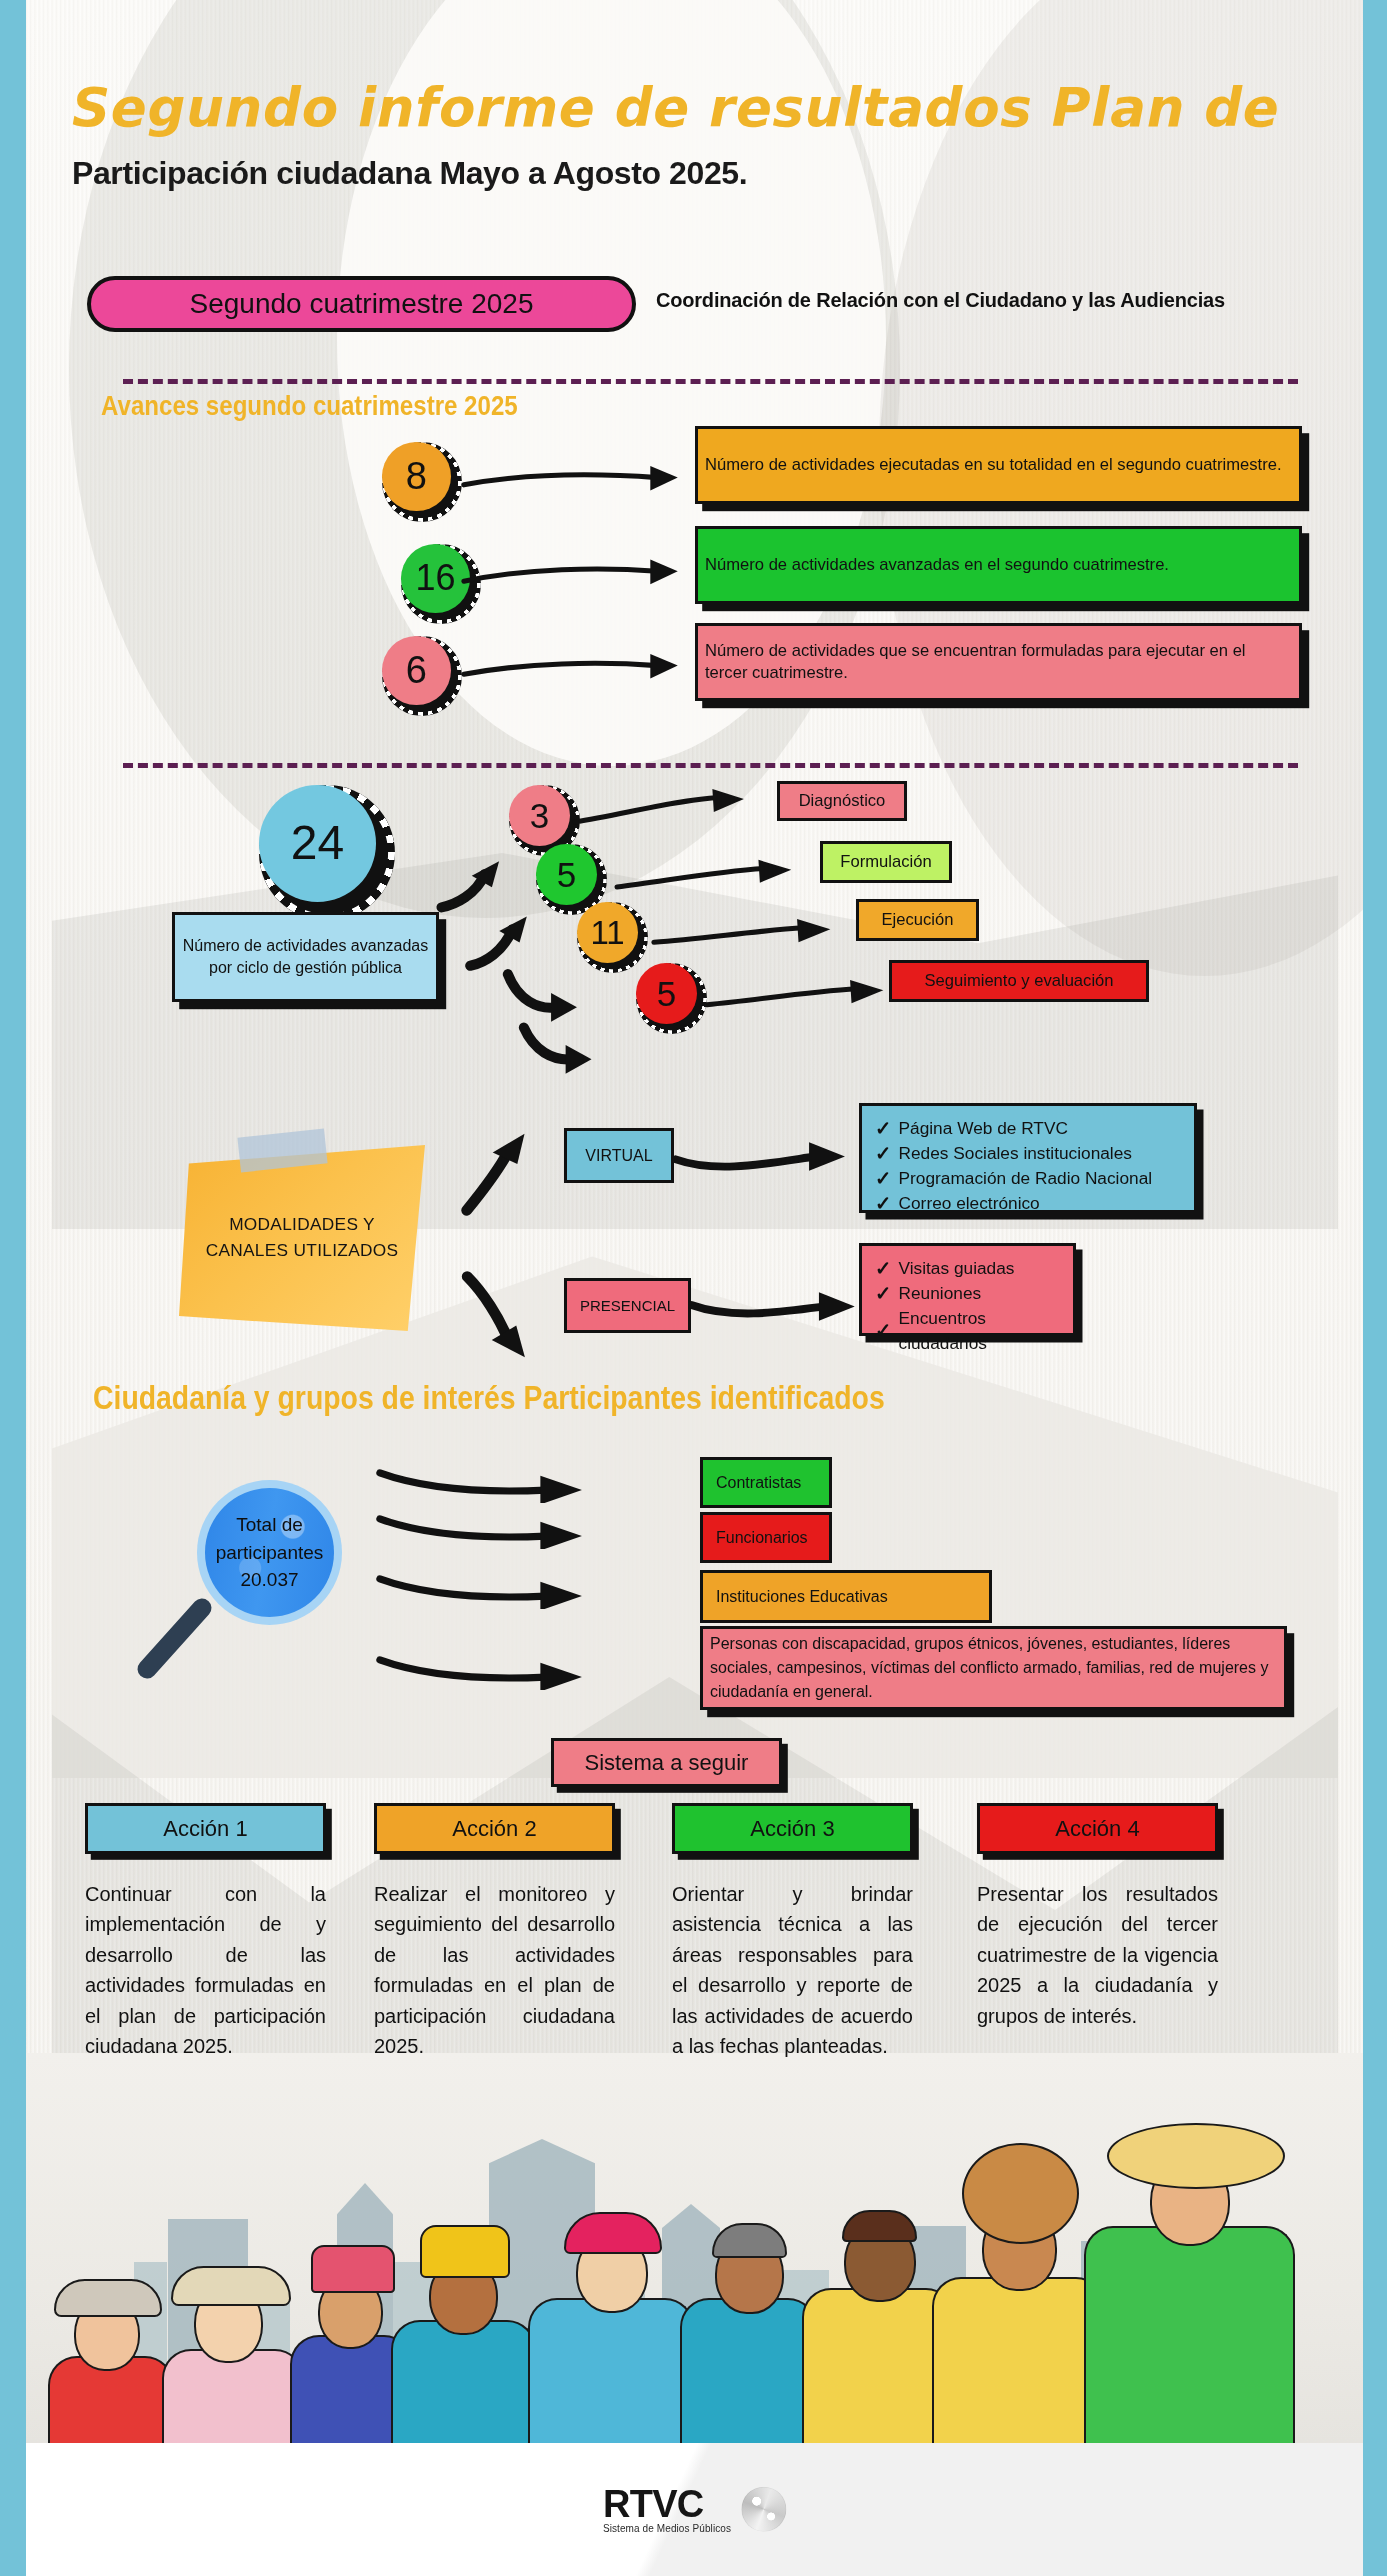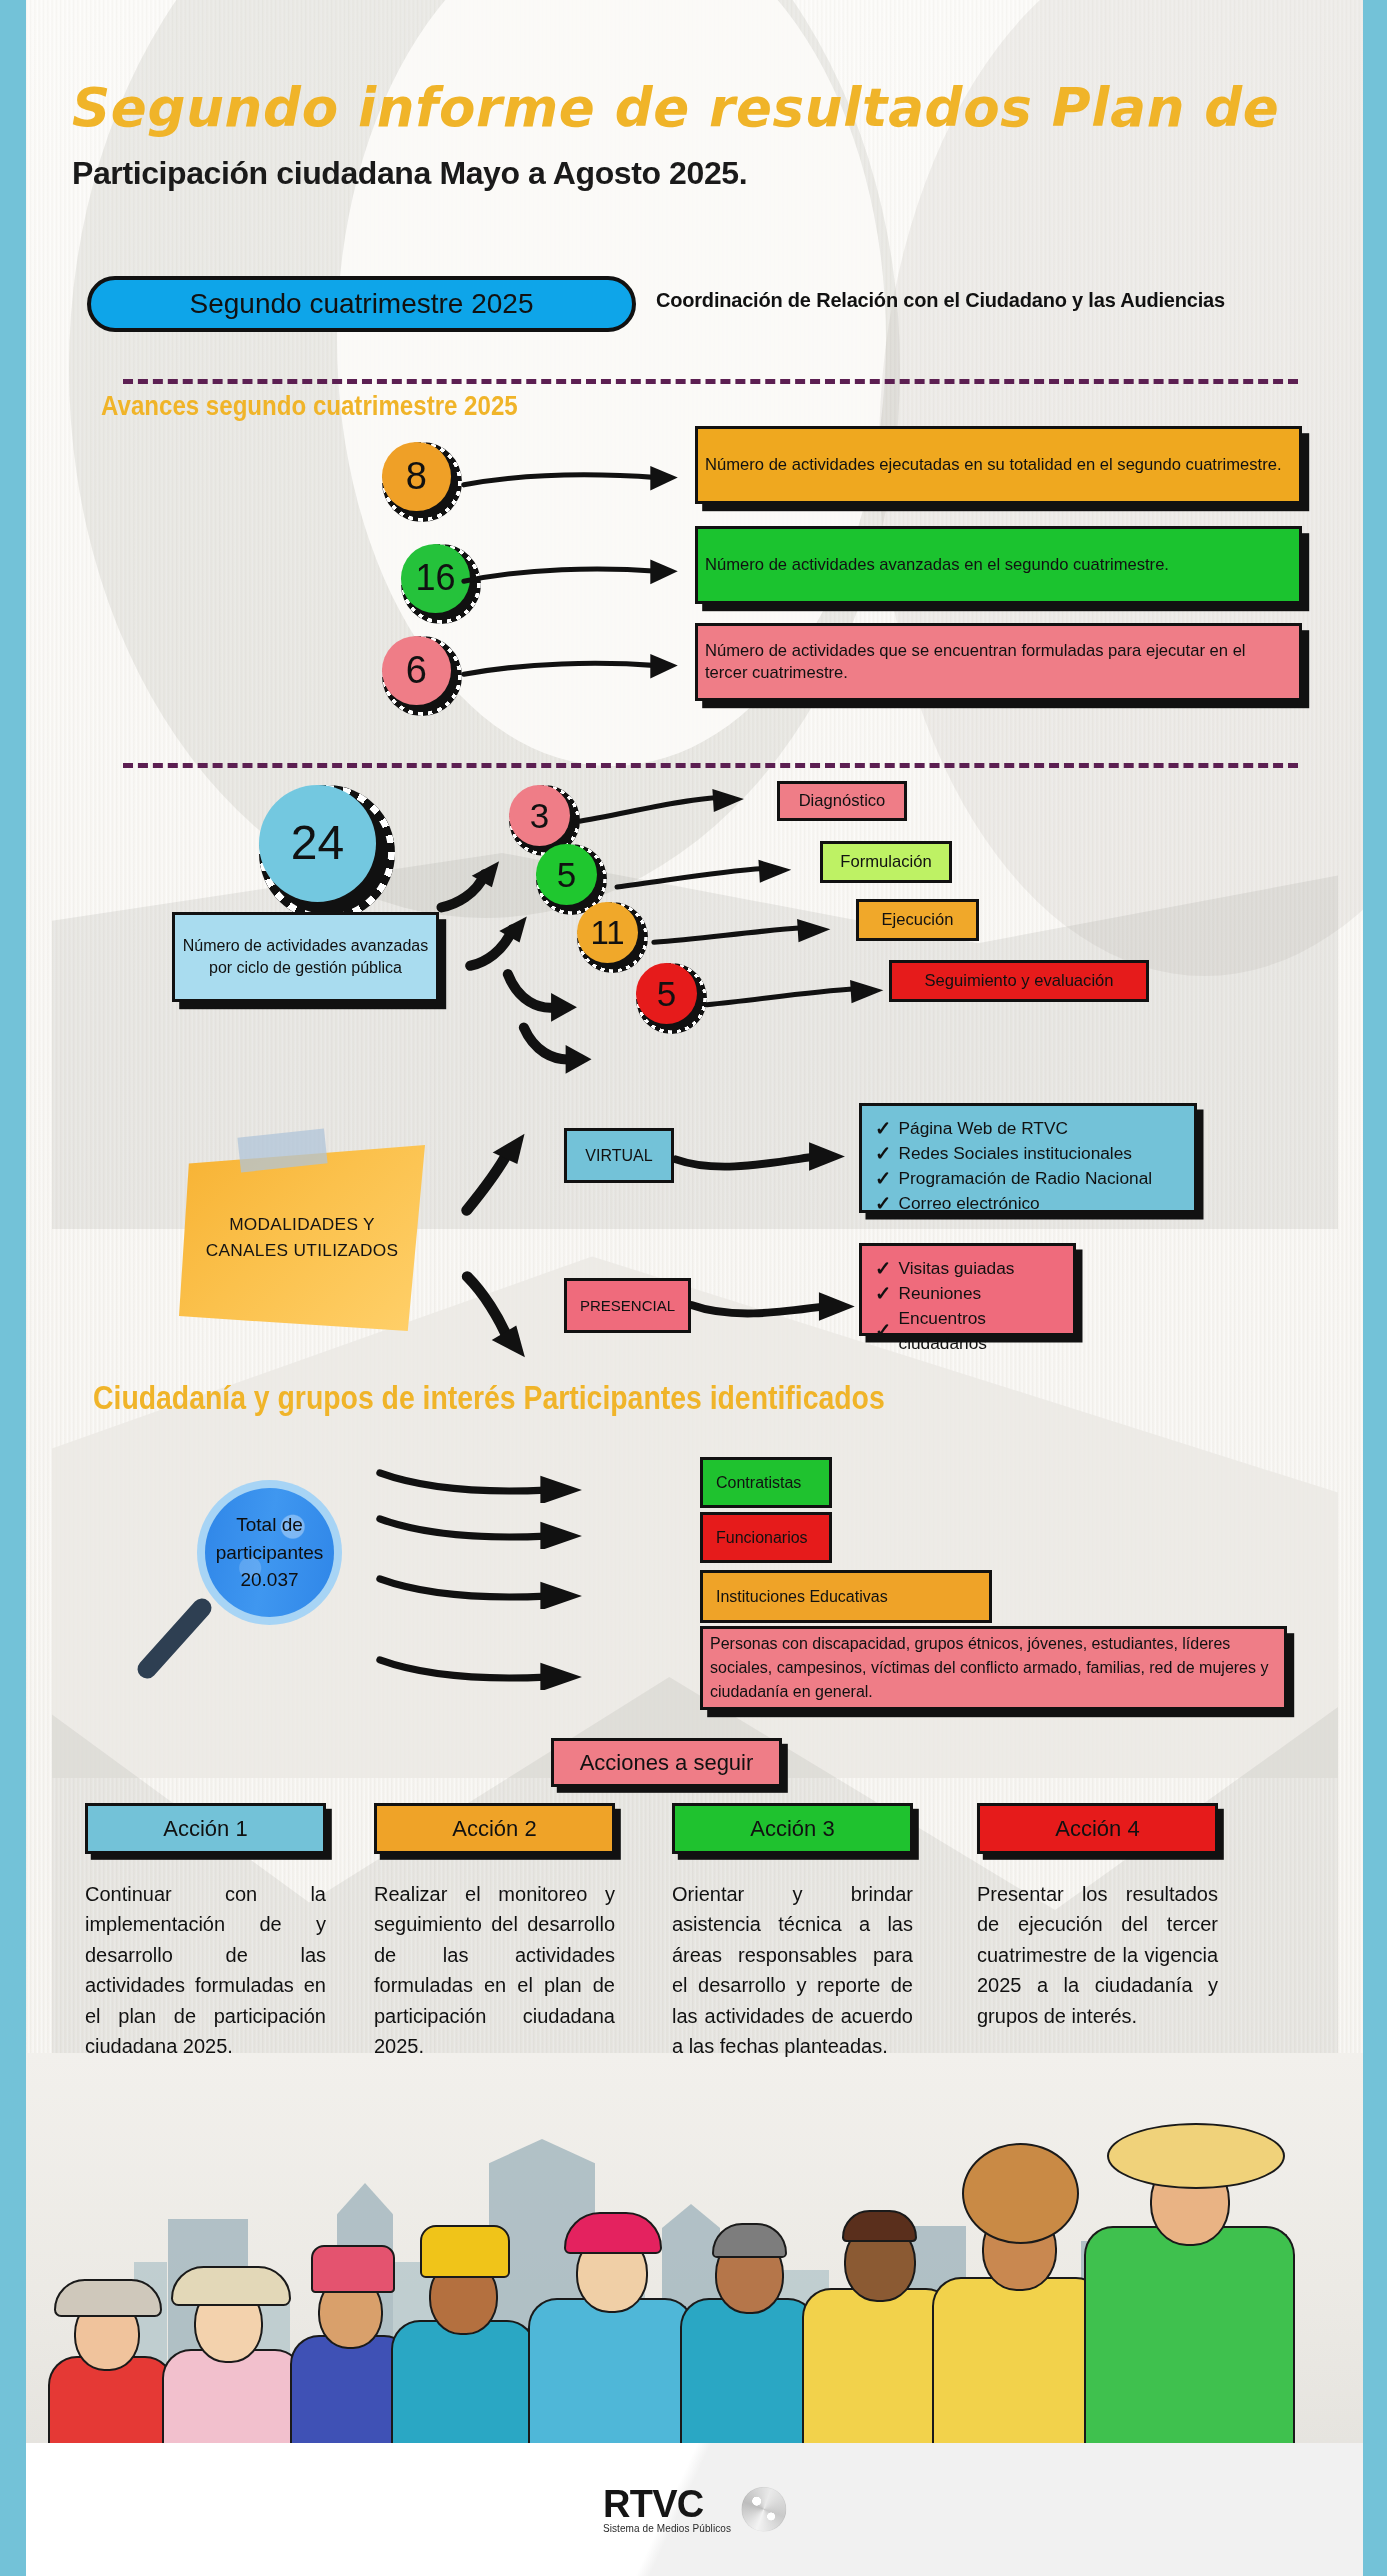--- a/index.html
+++ b/index.html
@@ -57,21 +57,21 @@
   .subhead {
     left:72px; top:155px; width:1229px;
     font-family:"Liberation Sans", sans-serif;
     font-weight:700; font-size:32px; color:#1a1a1a;
     letter-spacing:-0.4px;
   }
 
   
   .pill {
     left:87px; top:276px; width:549px; height:56px;
-    background:#0ea5e9; border:4.3px solid #111;
+    background:#ec4899; border:4.3px solid #111;
     border-radius:29px;
     display:flex; align-items:center; justify-content:center;
     font-size:28px; color:#111;
     font-family:"Liberation Sans", sans-serif;
   }
   .coord {
     left:656px; top:289px; width:651px;
     font-weight:700; font-size:20px; color:#111;
     letter-spacing:-0.2px;
   }
@@ -543,21 +543,21 @@
 
     <svg class="arrow" style="left:376px; top:1647px;" width="217" height="43" viewBox="0 0 300 60">
       <path d="M4 18 C 70 42, 150 46, 236 42" stroke="#111" stroke-width="10" fill="none" stroke-linecap="round"></path>
       <polygon points="228,22 286,42 228,62" fill="#111"></polygon>
     </svg>
     <div class="cbox" style="left:700px; top:1626px; width:587px; height:84px; background:#ef7d87;">
       <div class="txt" style="font-size:16px; line-height:1.5;">Personas con discapacidad, grupos étnicos, jóvenes, estudiantes, líderes sociales, campesinos, víctimas del conflicto armado, familias, red de mujeres y ciudadanía en general.</div>
     </div>
 
     <div class="acchead" style="left:551px; top:1738px; width:231px; height:49px; background:#ef7d87;">
-      <span>Acciones a seguir</span>
+      <span>Sistema a seguir</span>
     </div>
 
     <div class="acchead" style="left:85px; top:1803px; width:241px; height:51px; background:#73c2d8;">
       <span>Acción 1</span>
     </div>
     <div class="accbody" style="left:85px; top:1879px; width:241px;">Continuar con la implementación de y desarrollo de las actividades formuladas en el plan de participación ciudadana 2025.</div>
 
     <div class="acchead" style="left:374px; top:1803px; width:241px; height:51px; background:#efa328;">
       <span>Acción 2</span>
     </div>

